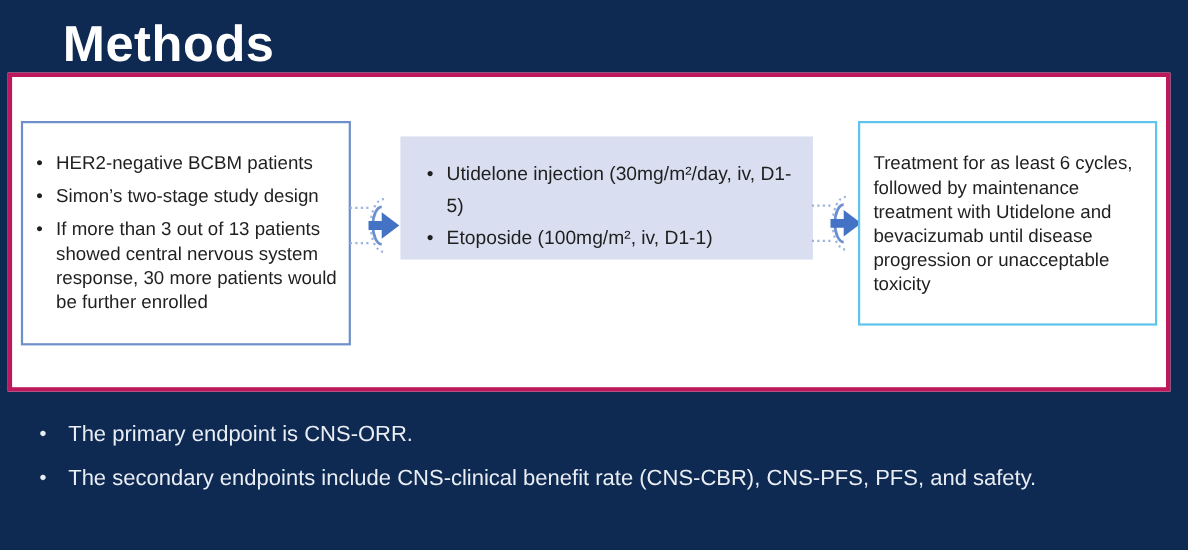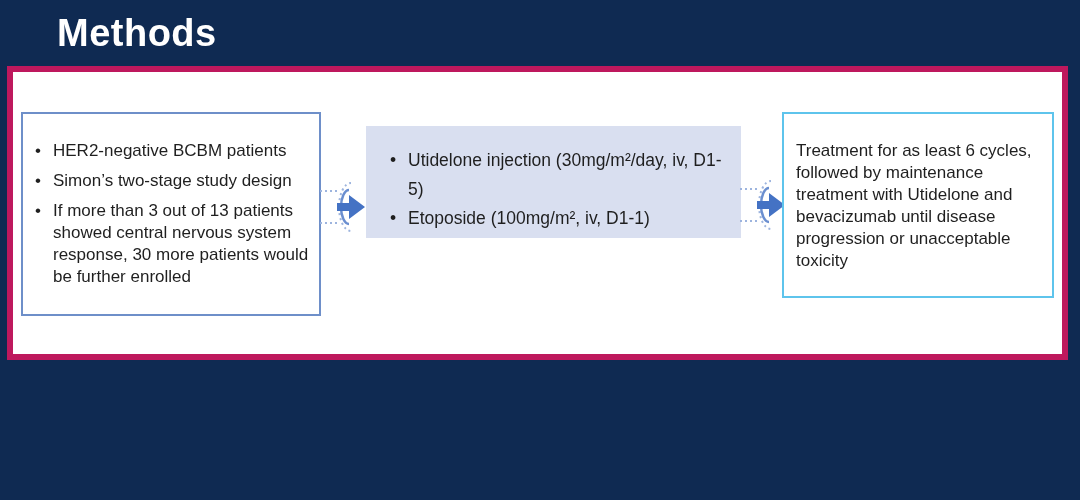--- a/index.html
+++ b/index.html
@@ -12,33 +12,33 @@
     background: #0f2a52;
     overflow: hidden;
   }
 
   .slide-title {
     position: absolute;
     left: 57px;
     top: 12px;
     margin: 0;
     color: #ffffff;
-    font-size: 38px;
+    font-size: 46px;
     font-weight: bold;
     letter-spacing: 0.5px;
   }
 
   .content-panel {
     position: absolute;
     left: 7px;
     top: 66px;
     width: 1049px;
     height: 282px;
     background: #ffffff;
-    border: 6px solid #be185d;
+    border: 4px solid #be185d;
   }
 
   .flow-box {
     position: absolute;
     box-sizing: border-box;
     color: #1f1f1f;
   }
 
   .eligibility-box {
     left: 8px;
@@ -183,14 +183,18 @@
         <polygon points="18,25 30,25 30,17 46,29 30,41 30,33 18,33" fill="#4472c4"></polygon>
       </svg>
     </div>
 
     <div class="flow-box maintenance-box">
       <p class="maintenance-text">Treatment for as least 6 cycles, followed by maintenance treatment with Utidelone and bevacizumab until disease progression or unacceptable toxicity</p>
     </div>
 
   </div>
 
+  <ul class="endpoints-list">
+    <li>The primary endpoint is CNS-ORR.</li>
+    <li>The secondary endpoints include CNS-clinical benefit rate (CNS-CBR), CNS-PFS, PFS, and safety.</li>
+  </ul>
 
 </div>
 
 </body></html>

